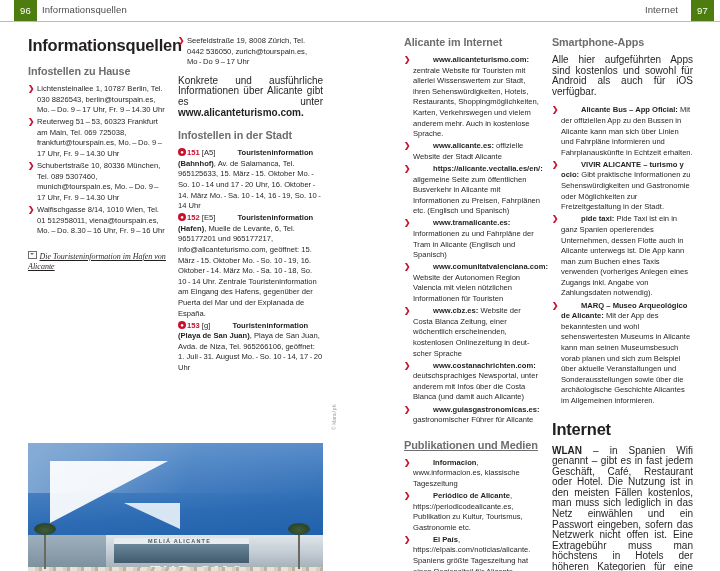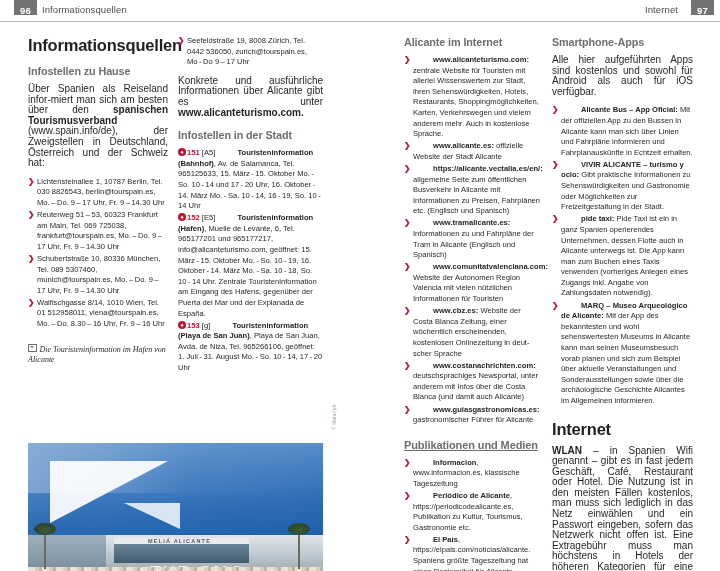--- a/index.html
+++ b/index.html
@@ -5,22 +5,22 @@
   html,body{margin:0;padding:0;}
   body{
     width:720px;height:571px;background:#ffffff;
     font-family:"Liberation Sans",sans-serif;
     color:#231f20;overflow:hidden;position:relative;
   }
   
   .runhead{position:absolute;left:0;top:0;width:720px;height:22px;}
   .rh-rule{position:absolute;left:0;top:21px;width:720px;height:1px;background:#b8bcc0;}
   .folio{
-    position:absolute;top:0;width:23px;height:15px;background:#737373;
-    color:#fff;font-size:9.5px;font-weight:700;line-height:21px;text-align:center;
+    position:absolute;top:0;width:23px;height:21px;background:#4d7c0f;
+    color:#fff;font-size:9.5px;font-weight:400;line-height:21px;text-align:center;
     letter-spacing:.2px;
   }
   .folio.left{left:14px;}
   .folio.right{right:6px;}
   .rh-label{position:absolute;top:4px;font-size:9.5px;color:#4d4d4d;letter-spacing:.1px;}
   .rh-label.left{left:42px;}
   .rh-label.right{right:42px;}
 
   
   .page{position:absolute;left:0;top:22px;width:720px;height:549px;}
@@ -64,21 +64,21 @@
   ul.list li.num{padding-left:0;}
   .poi{display:inline-block;width:8px;height:8px;border-radius:50%;
     background:#c8102e;color:#fff;font-size:6px;font-weight:700;
     line-height:8px;text-align:center;vertical-align:1px;margin-right:1px;}
   .ponum{color:#c8102e;font-weight:700;}
   .bolditem{font-weight:700;padding-left:20px;}
 
   
   .caption{
     font-family:"Liberation Serif",serif;font-style:italic;
-    font-size:8px;line-height:10.5px;color:#231f20;margin:14px 0 5px 0;
+    font-size:8px;line-height:10.5px;color:#231f20;margin:14px 0 5px 0;text-decoration:underline;
   }
   .capicon{
     display:inline-block;width:6.5px;height:6px;border:1px solid #6d6e71;
     margin-right:3px;position:relative;top:0px;
   }
   .capicon:after{
     content:"";position:absolute;left:1px;top:1.2px;border-left:2px solid transparent;
     border-right:2px solid transparent;border-top:2.4px solid #6d6e71;
   }
   .photo{
@@ -126,23 +126,20 @@
   <div class="rh-label right">Internet</div>
   <div class="folio right">97</div>
   <div class="rh-rule"></div>
 </div>
 
 <div class="page">
 
   <div class="col c1">
     <h1 class="title">Informationsquellen</h1>
     <h2 class="sect">Infostellen zu Hause</h2>
-    <p class="body">
-      <span>Über Spanien als Reiseland infor-­miert man sich am besten über den </span><b class="bold">spanischen Tourismusverband</b><span> (www.spain.info/de), der Zweigstellen in Deutschland, Österreich und der Schweiz hat:</span>
-    </p>
     <ul class="list">
       <li><span class="chev">❯</span><span>Lichtensteinallee 1, 10787 Berlin, Tel. 030 8826543, berlin@tourspain.es, Mo. – Do. 9 – 17 Uhr, Fr. 9 – 14.30 Uhr</span></li>
       <li><span class="chev">❯</span><span>Reuterweg 51 – 53, 60323 Frankfurt am Main, Tel. 069 725038, frankfurt@tourspain.es, Mo. – Do. 9 – 17 Uhr, Fr. 9 – 14.30 Uhr</span></li>
       <li><span class="chev">❯</span><span>Schubertstraße 10, 80336 München, Tel. 089 5307460, munich@tourspain.es, Mo. – Do. 9 – 17 Uhr, Fr. 9 – 14.30 Uhr</span></li>
       <li><span class="chev">❯</span><span>Walfischgasse 8/14, 1010 Wien, Tel. 01 512958011, viena@tourspain.es, Mo. – Do. 8.30 – 16 Uhr, Fr. 9 – 16 Uhr</span></li>
     </ul>
     <div class="caption">
       <span class="capicon"></span><span>Die Touristeninformation im Hafen von Alicante</span>
     </div>
   </div>

